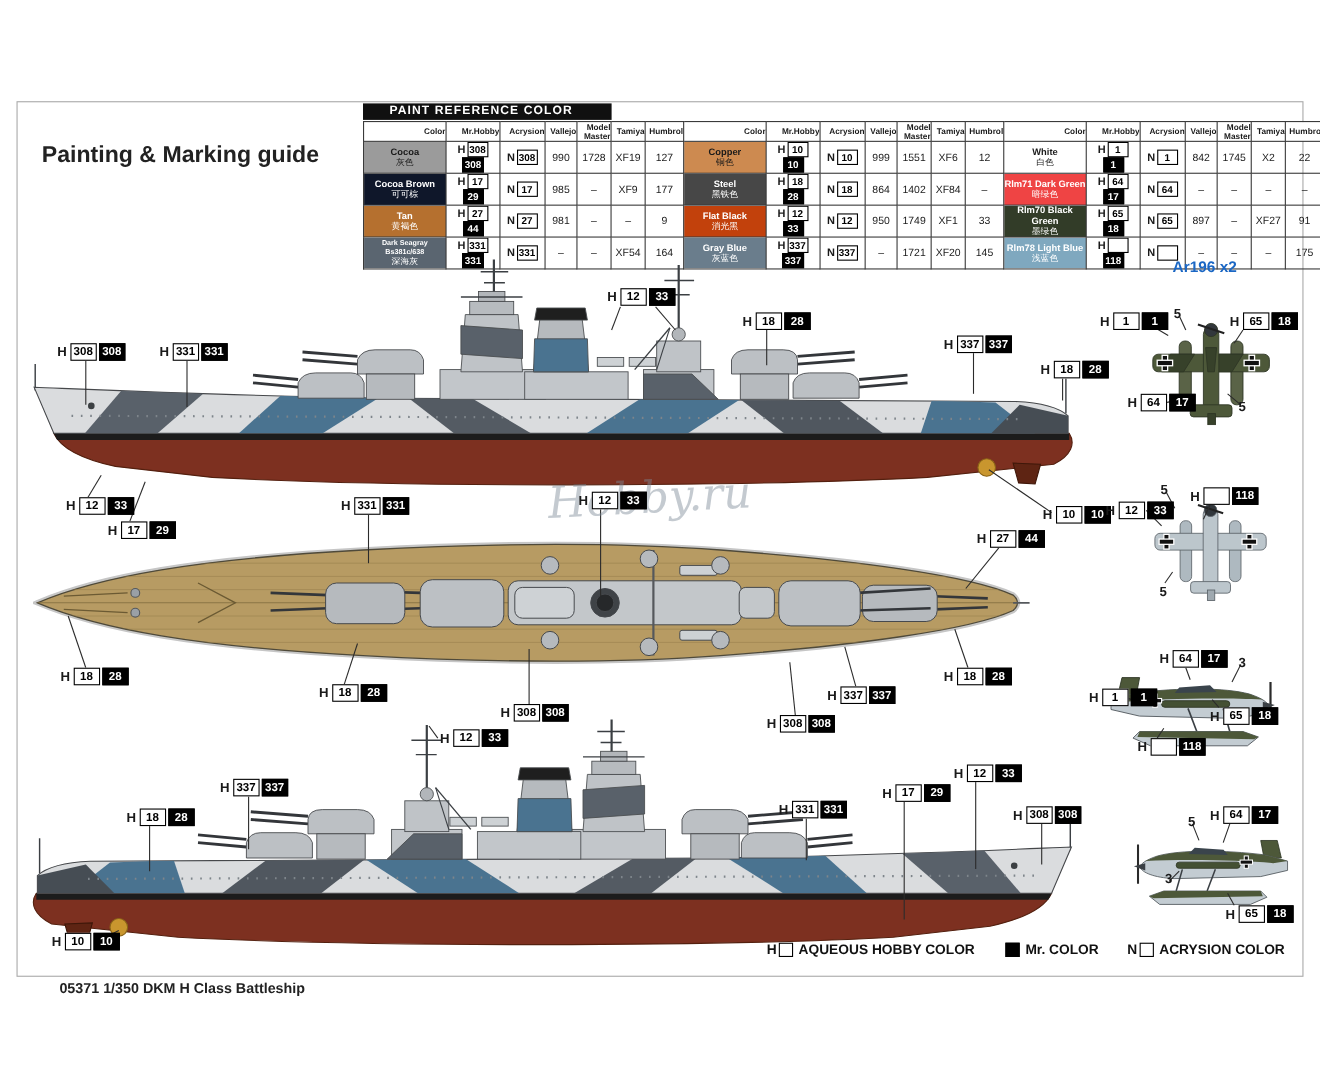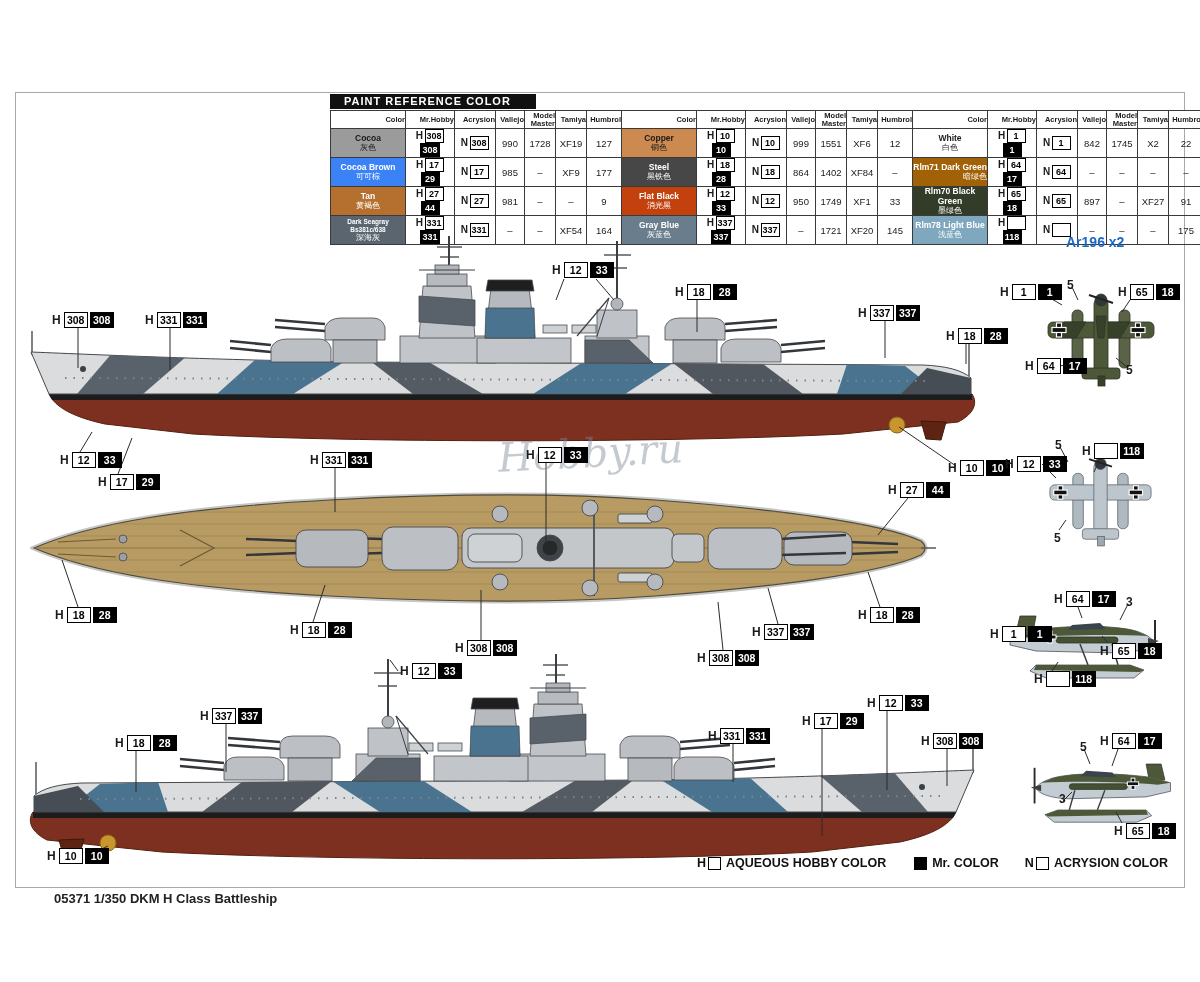--- a/index.html
+++ b/index.html
@@ -7,21 +7,21 @@
         font-family:"Liberation Sans",sans-serif;color:#1a1a1a;}
   .frame{position:absolute;left:15px;top:92px;width:1168px;height:794px;border:1px solid #a9a9a9;}
 
   .title-zh{position:absolute;left:38px;top:99px;font-size:21px;letter-spacing:7px;color:#222;
             font-family:"DejaVu Sans",sans-serif;}
   .title-en{position:absolute;left:38px;top:129px;font-size:21px;font-weight:bold;color:#222;}
 
   
   .paint-table{position:absolute;left:330px;top:94px;width:852px;}
   .pt-title{background:#101010;color:#fff;font:bold 11px/15px "Liberation Sans",sans-serif;
-            width:178px;padding:0 14px;letter-spacing:1px;}
+            width:178px;padding:0 24px;letter-spacing:1px;}
   .paint-table table{border-collapse:collapse;table-layout:fixed;width:852px;margin-top:1px;}
   .paint-table th,.paint-table td{border:1px solid #3a3a3a;text-align:center;vertical-align:middle;padding:0;overflow:hidden;}
   .paint-table th{font-size:7.5px;line-height:8px;font-weight:bold;height:17px;background:#fff;text-align:right;}
   .paint-table td{height:24px;font-size:9.5px;}
   .c-color{width:74px}.c-mh{width:48px}.c-acr{width:40px}.c-v{width:28px}.c-mm{width:30px}.c-t{width:30px}.c-h{width:34px}
   .pname{font-size:8.5px;font-weight:bold;line-height:9.5px}
   .pname.sm{font-size:6.5px;line-height:7.5px}
   .pzh{font-size:8px;line-height:9px;font-family:"DejaVu Sans",sans-serif;}
   .hl{font-weight:bold;font-size:10px;margin-right:1px}
   .hl.big{font-size:12px}
@@ -62,20 +62,21 @@
   .legend .lbox.filled{background:#000;}
   .footer-text{position:absolute;left:54px;top:891px;font-size:13px;font-weight:bold;color:#222;}
 </style>
 </head>
 <body>
 
 <div class="page">
 
   <div class="frame"></div>
 
+  <div class="title-en">Painting &amp; Marking guide</div>
 
   <div class="paint-table">
     <div class="pt-title">PAINT  REFERENCE  COLOR</div>
     <table>
       <thead>
           <tr id="pt-head-row">
             <th class="c-color">Color</th>
             <th class="c-mh">Mr.Hobby</th>
             <th class="c-acr">Acrysion</th>
             <th class="c-v">Vallejo</th>
@@ -125,41 +126,41 @@
               <div class="pzh">白色</div>
             </td>
             <td class="c-mh"><span class="hl">H</span><span class="pbox w">1</span><span class="pbox b">1</span></td>
             <td class="c-acr"><span class="hl">N</span><span class="pbox w">1</span></td>
             <td class="c-v">842</td>
             <td class="c-mm">1745</td>
             <td class="c-t">X2</td>
             <td class="c-h">22</td>
           </tr>
           <tr>
-            <td class="c-color" style="background: #3b82f6; color: rgb(255, 255, 255);">
+            <td class="c-color" style="background: #0f172a; color: rgb(255, 255, 255);">
               <div class="pname">Cocoa Brown</div>
               <div class="pzh">可可棕</div>
             </td>
             <td class="c-mh"><span class="hl">H</span><span class="pbox w">17</span><span class="pbox b">29</span></td>
             <td class="c-acr"><span class="hl">N</span><span class="pbox w">17</span></td>
             <td class="c-v">985</td>
             <td class="c-mm">–</td>
             <td class="c-t">XF9</td>
             <td class="c-h">177</td>
             <td class="c-color" style="background: rgb(71, 71, 71); color: rgb(255, 255, 255);">
               <div class="pname">Steel</div>
               <div class="pzh">黑铁色</div>
             </td>
             <td class="c-mh"><span class="hl">H</span><span class="pbox w">18</span><span class="pbox b">28</span></td>
             <td class="c-acr"><span class="hl">N</span><span class="pbox w">18</span></td>
             <td class="c-v">864</td>
             <td class="c-mm">1402</td>
             <td class="c-t">XF84</td>
             <td class="c-h">–</td>
-            <td class="c-color" style="background: #a16207; color: rgb(255, 255, 255); text-align: right;">
+            <td class="c-color" style="background: #ef4444; color: rgb(255, 255, 255);">
               <div class="pname">Rlm71 Dark Green</div>
               <div class="pzh">暗绿色</div>
             </td>
             <td class="c-mh"><span class="hl">H</span><span class="pbox w">64</span><span class="pbox b">17</span></td>
             <td class="c-acr"><span class="hl">N</span><span class="pbox w">64</span></td>
             <td class="c-v">–</td>
             <td class="c-mm">–</td>
             <td class="c-t">–</td>
             <td class="c-h">–</td>
           </tr>

